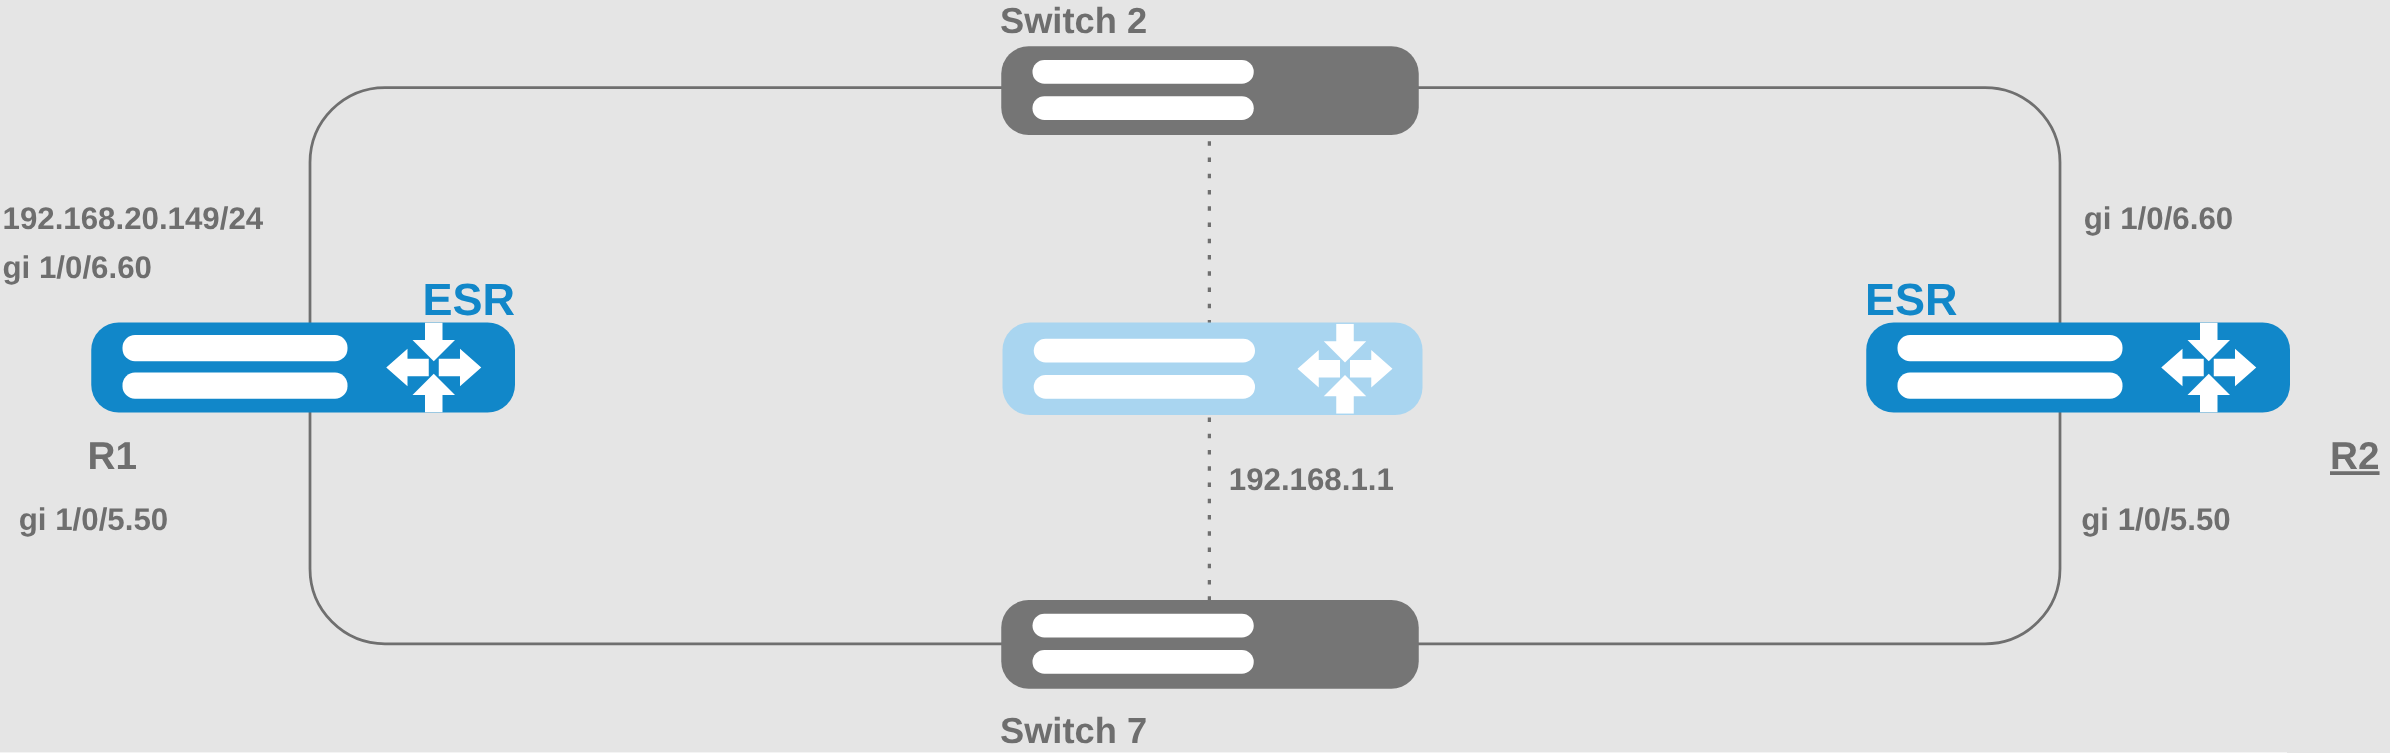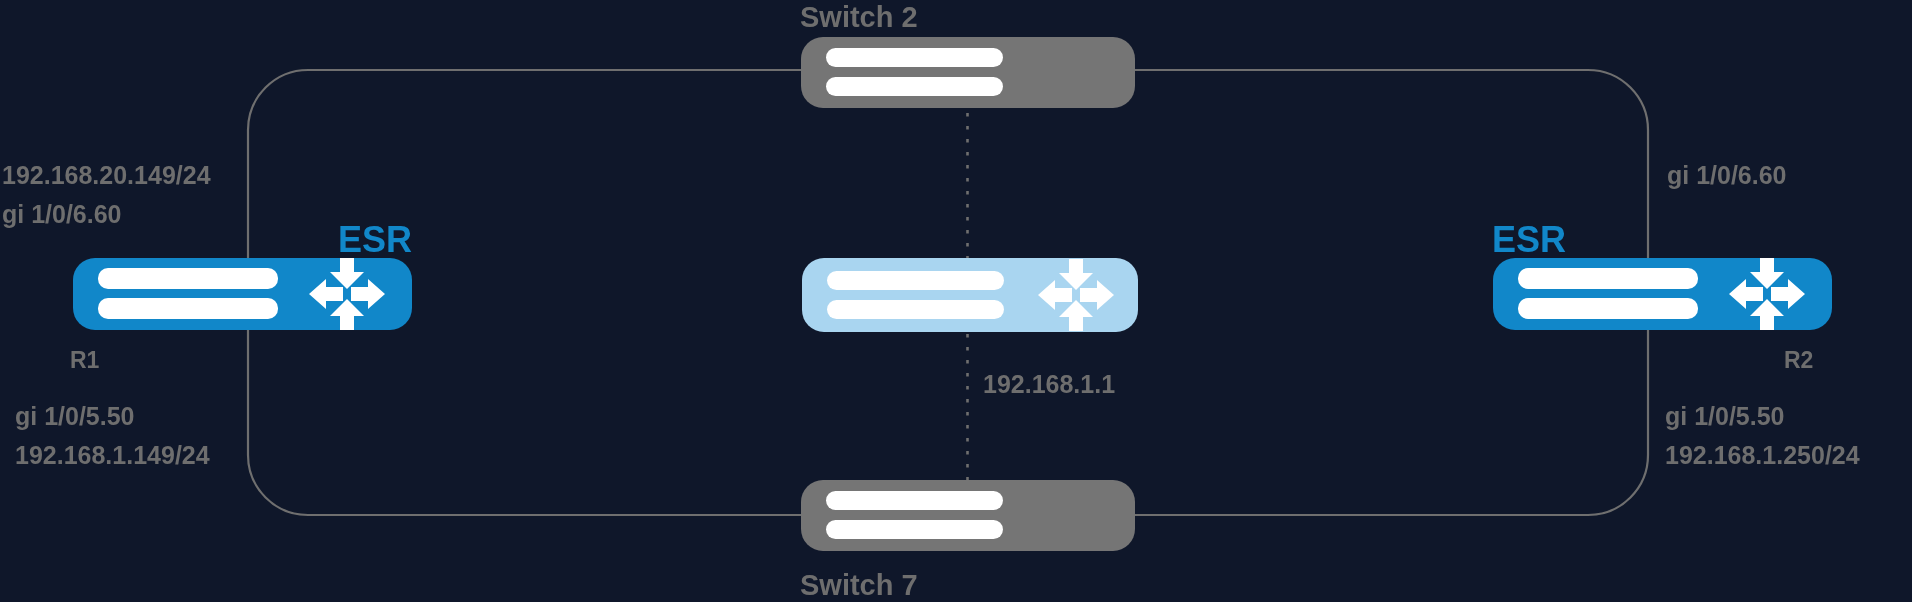--- a/index.html
+++ b/index.html
@@ -1,19 +1,19 @@
 <!DOCTYPE html>
 <html style="--router-blue: #1187C9; --virtual-blue: #A9D5F0; --switch-gray: #757575; --line-gray: #6F6F6F; --text-gray: #6E6E6E; --esr-blue: #1187C9;"><head>
 <meta charset="utf-8">
 <style>
   html,body{margin:0;padding:0;background:#ffffff;}
   .canvas{
     position:relative;
     width:1912px;height:602px;
-    background:#0f172a;
+    background:#e5e5e5;
     font-family:"Liberation Sans",sans-serif;
     font-weight:bold;
     color:var(--text-gray,#6e6e6e);
     overflow:hidden;
   }
   
   .wires{position:absolute;left:0;top:0;z-index:0;}
   .wire-rect{fill:none;stroke:var(--line-gray,#6f6f6f);stroke-width:2.2;}
   .wire-dashed{stroke:var(--line-gray,#757575);stroke-width:2.6;stroke-dasharray:3.5 9.5;fill:none;}
   
@@ -29,35 +29,35 @@
   .router.virtual .bar.b1{top:13px;}
   .router.virtual .bar.b2{top:42px;}
   .switch .bar{width:177px;height:19px;}
   .switch .bar.b1{top:11px;}
   .switch .bar.b2{top:40px;}
   .cross{position:absolute;left:234px;top:0;width:80px;height:72px;}
   .router.virtual .cross{top:1px;}
   
   .label{position:absolute;white-space:nowrap;z-index:3;}
   .ip-block{font-size:25px;line-height:39px;}
-  .node-name{font-size:23px;}
+  .node-name{font-size:31px;}
   .switch-label{font-size:29px;}
   .esr-label{font-size:36px;color:var(--esr-blue,#1187c9);}
   
   #switch2{left:801px;top:37px;}
   #switch1{left:801px;top:480px;}
   #r1{left:73px;top:258px;}
   #r2{left:1493px;top:258px;}
   #vr{left:802px;top:258px;}
   #switch2-label{left:800px;top:1px;}
   #switch1-label{left:800px;top:569px;}
   #r1-esr{left:252px;top:219px;width:160px;text-align:right;}
   #r2-esr{left:1492px;top:219px;}
   #r1-name{left:70px;top:347px;}
-  #r2-name{left:1784px;top:347px;}
+  #r2-name{left:1864px;top:347px;text-decoration:underline;}
   #r1-top-text{left:2px;top:156px;}
   #r1-bottom-text{left:15px;top:397px;}
   #r2-top-text{left:1667px;top:156px;}
   #r2-bottom-text{left:1665px;top:397px;}
   #vr-top-ip{left:983px;top:199px;}
   #vr-bottom-ip{left:983px;top:365px;}
 </style>
 </head>
 <body>
 
@@ -91,41 +91,39 @@
     </svg>
   </div>
   <div class="label esr-label" id="r1-esr">ESR</div>
   <div class="label node-name" id="r1-name">R1</div>
   <div class="label ip-block" id="r1-top-text">
     <div>192.168.20.149/24</div>
     <div>gi 1/0/6.60</div>
   </div>
   <div class="label ip-block" id="r1-bottom-text">
     <div>gi 1/0/5.50</div>
-    <div>192.168.1.149/24</div>
   </div>
 
   <div class="device router" id="r2">
     <div class="bar b1"></div>
     <div class="bar b2"></div>
     <svg class="cross" viewBox="0 0 80 72" aria-hidden="true">
       <path fill="#ffffff" d="M33,0 H47 V14 H57 L40,31 L23,14 H33 Z"></path>
       <path fill="#ffffff" d="M33,72 H47 V58 H57 L40,41 L23,58 H33 Z"></path>
       <path fill="#ffffff" d="M2,36 L19,21 V29 H36 V43 H19 V51 Z"></path>
       <path fill="#ffffff" d="M78,36 L61,21 V29 H44 V43 H61 V51 Z"></path>
     </svg>
   </div>
   <div class="label esr-label" id="r2-esr">ESR</div>
   <div class="label node-name" id="r2-name">R2</div>
   <div class="label ip-block" id="r2-top-text">
     <div>gi 1/0/6.60</div>
   </div>
   <div class="label ip-block" id="r2-bottom-text">
     <div>gi 1/0/5.50</div>
-    <div>192.168.1.250/24</div>
   </div>
 
   <div class="device router virtual" id="vr">
     <div class="bar b1"></div>
     <div class="bar b2"></div>
     <svg class="cross" viewBox="0 0 80 72" aria-hidden="true">
       <path fill="#ffffff" d="M33,0 H47 V14 H57 L40,31 L23,14 H33 Z"></path>
       <path fill="#ffffff" d="M33,72 H47 V58 H57 L40,41 L23,58 H33 Z"></path>
       <path fill="#ffffff" d="M2,36 L19,21 V29 H36 V43 H19 V51 Z"></path>
       <path fill="#ffffff" d="M78,36 L61,21 V29 H44 V43 H61 V51 Z"></path>

